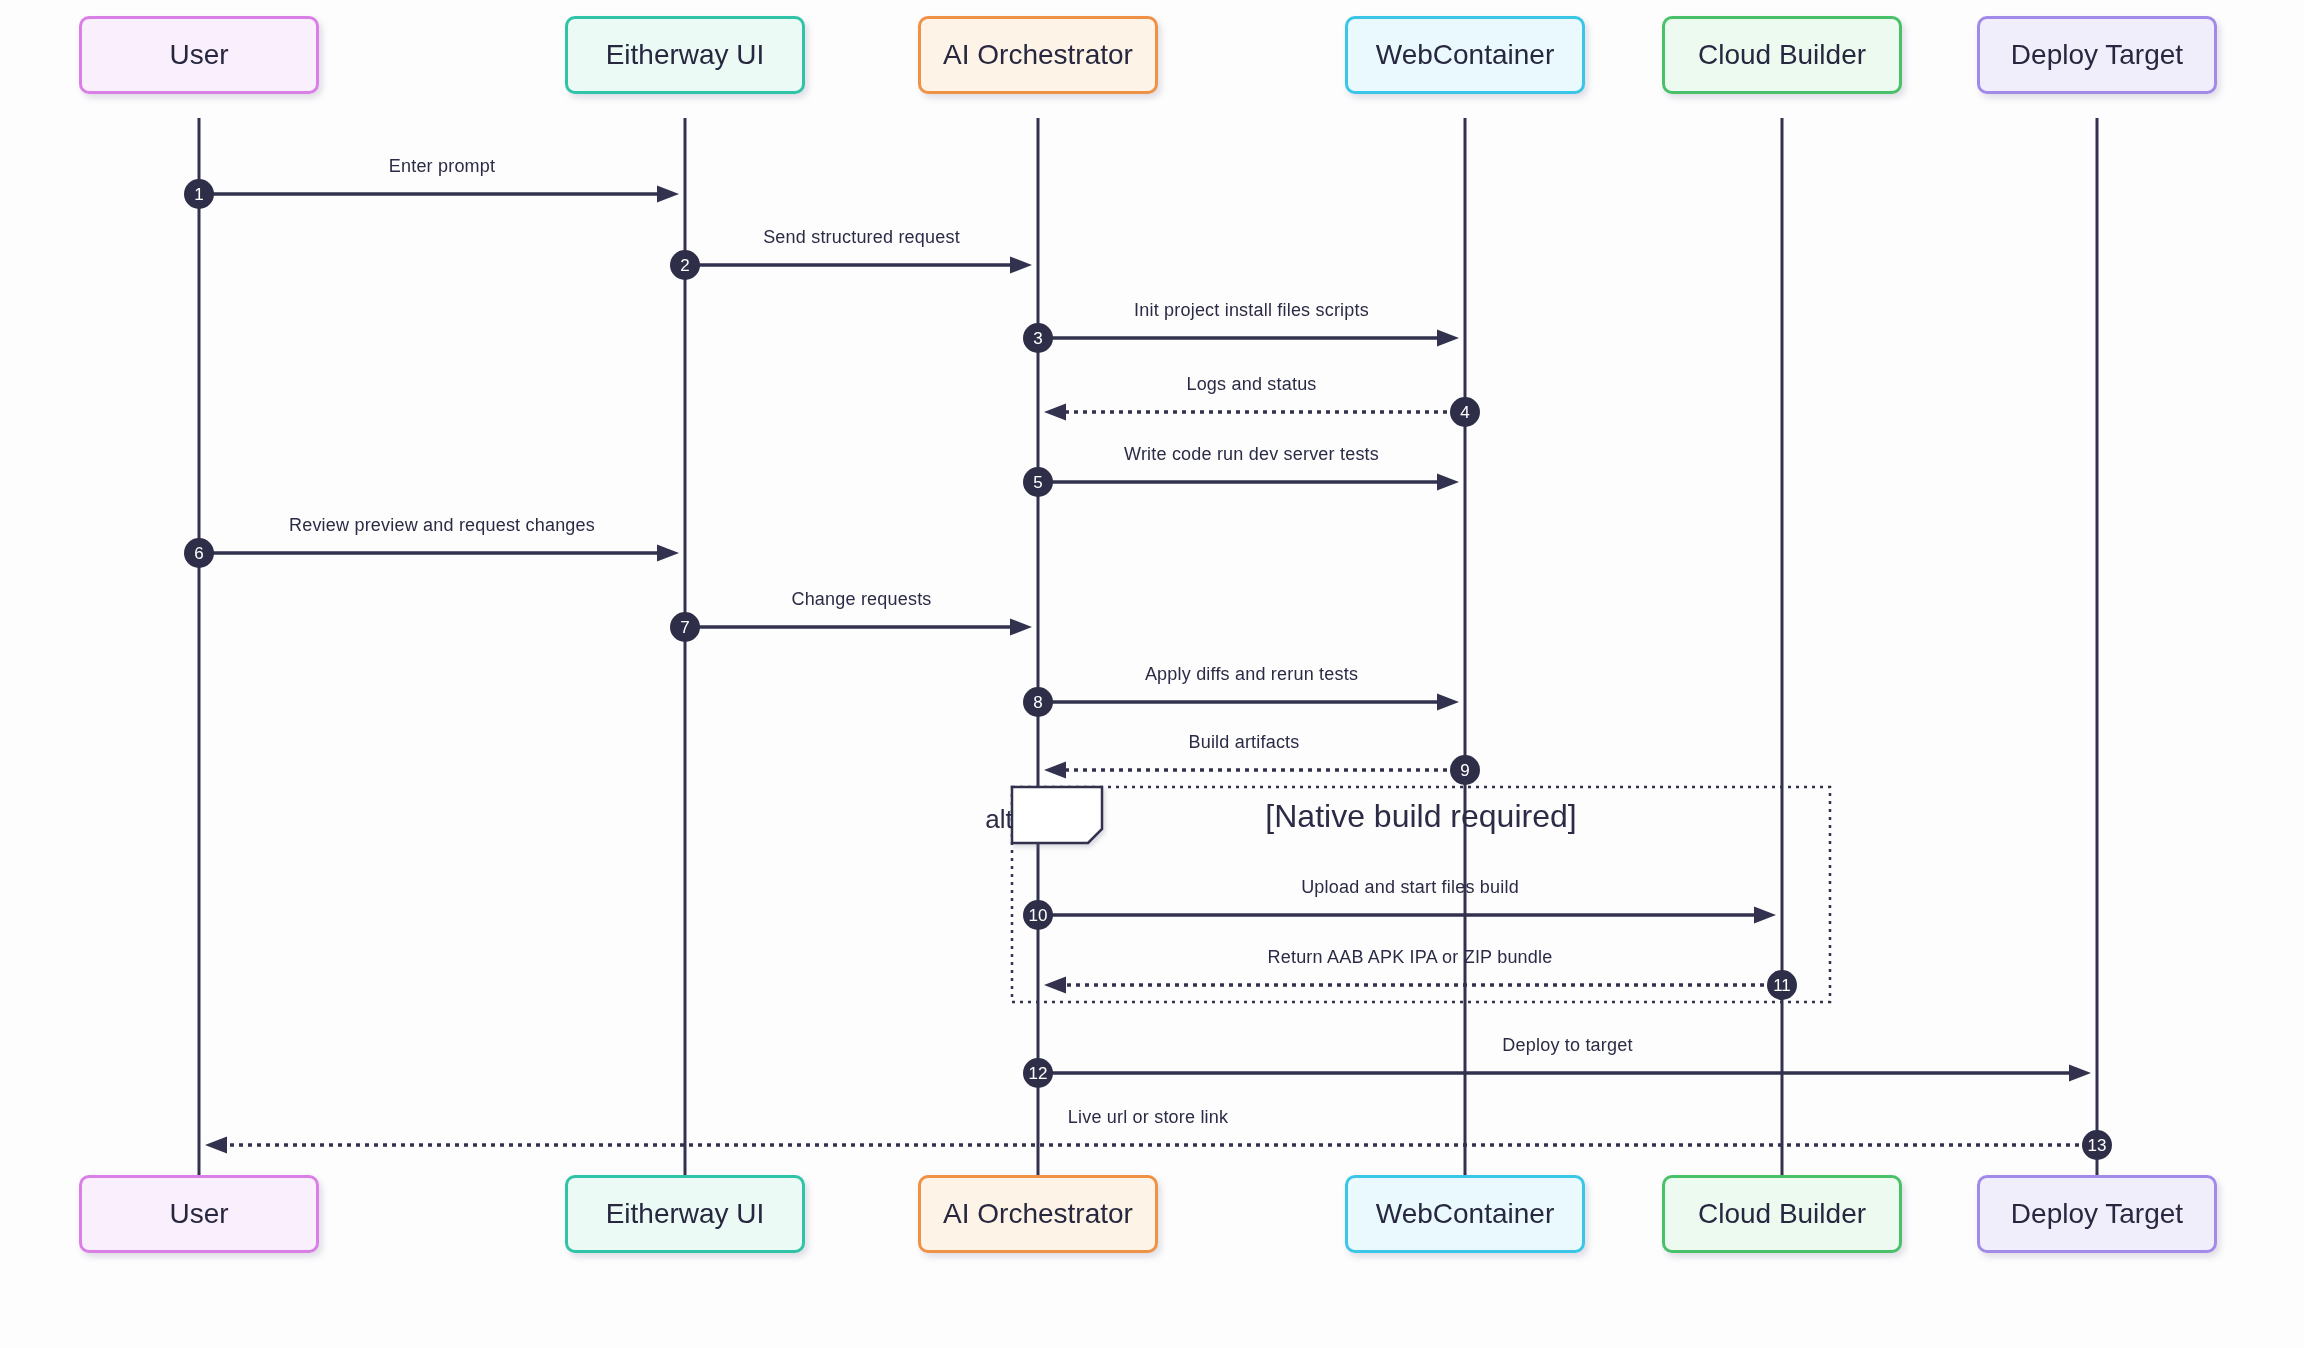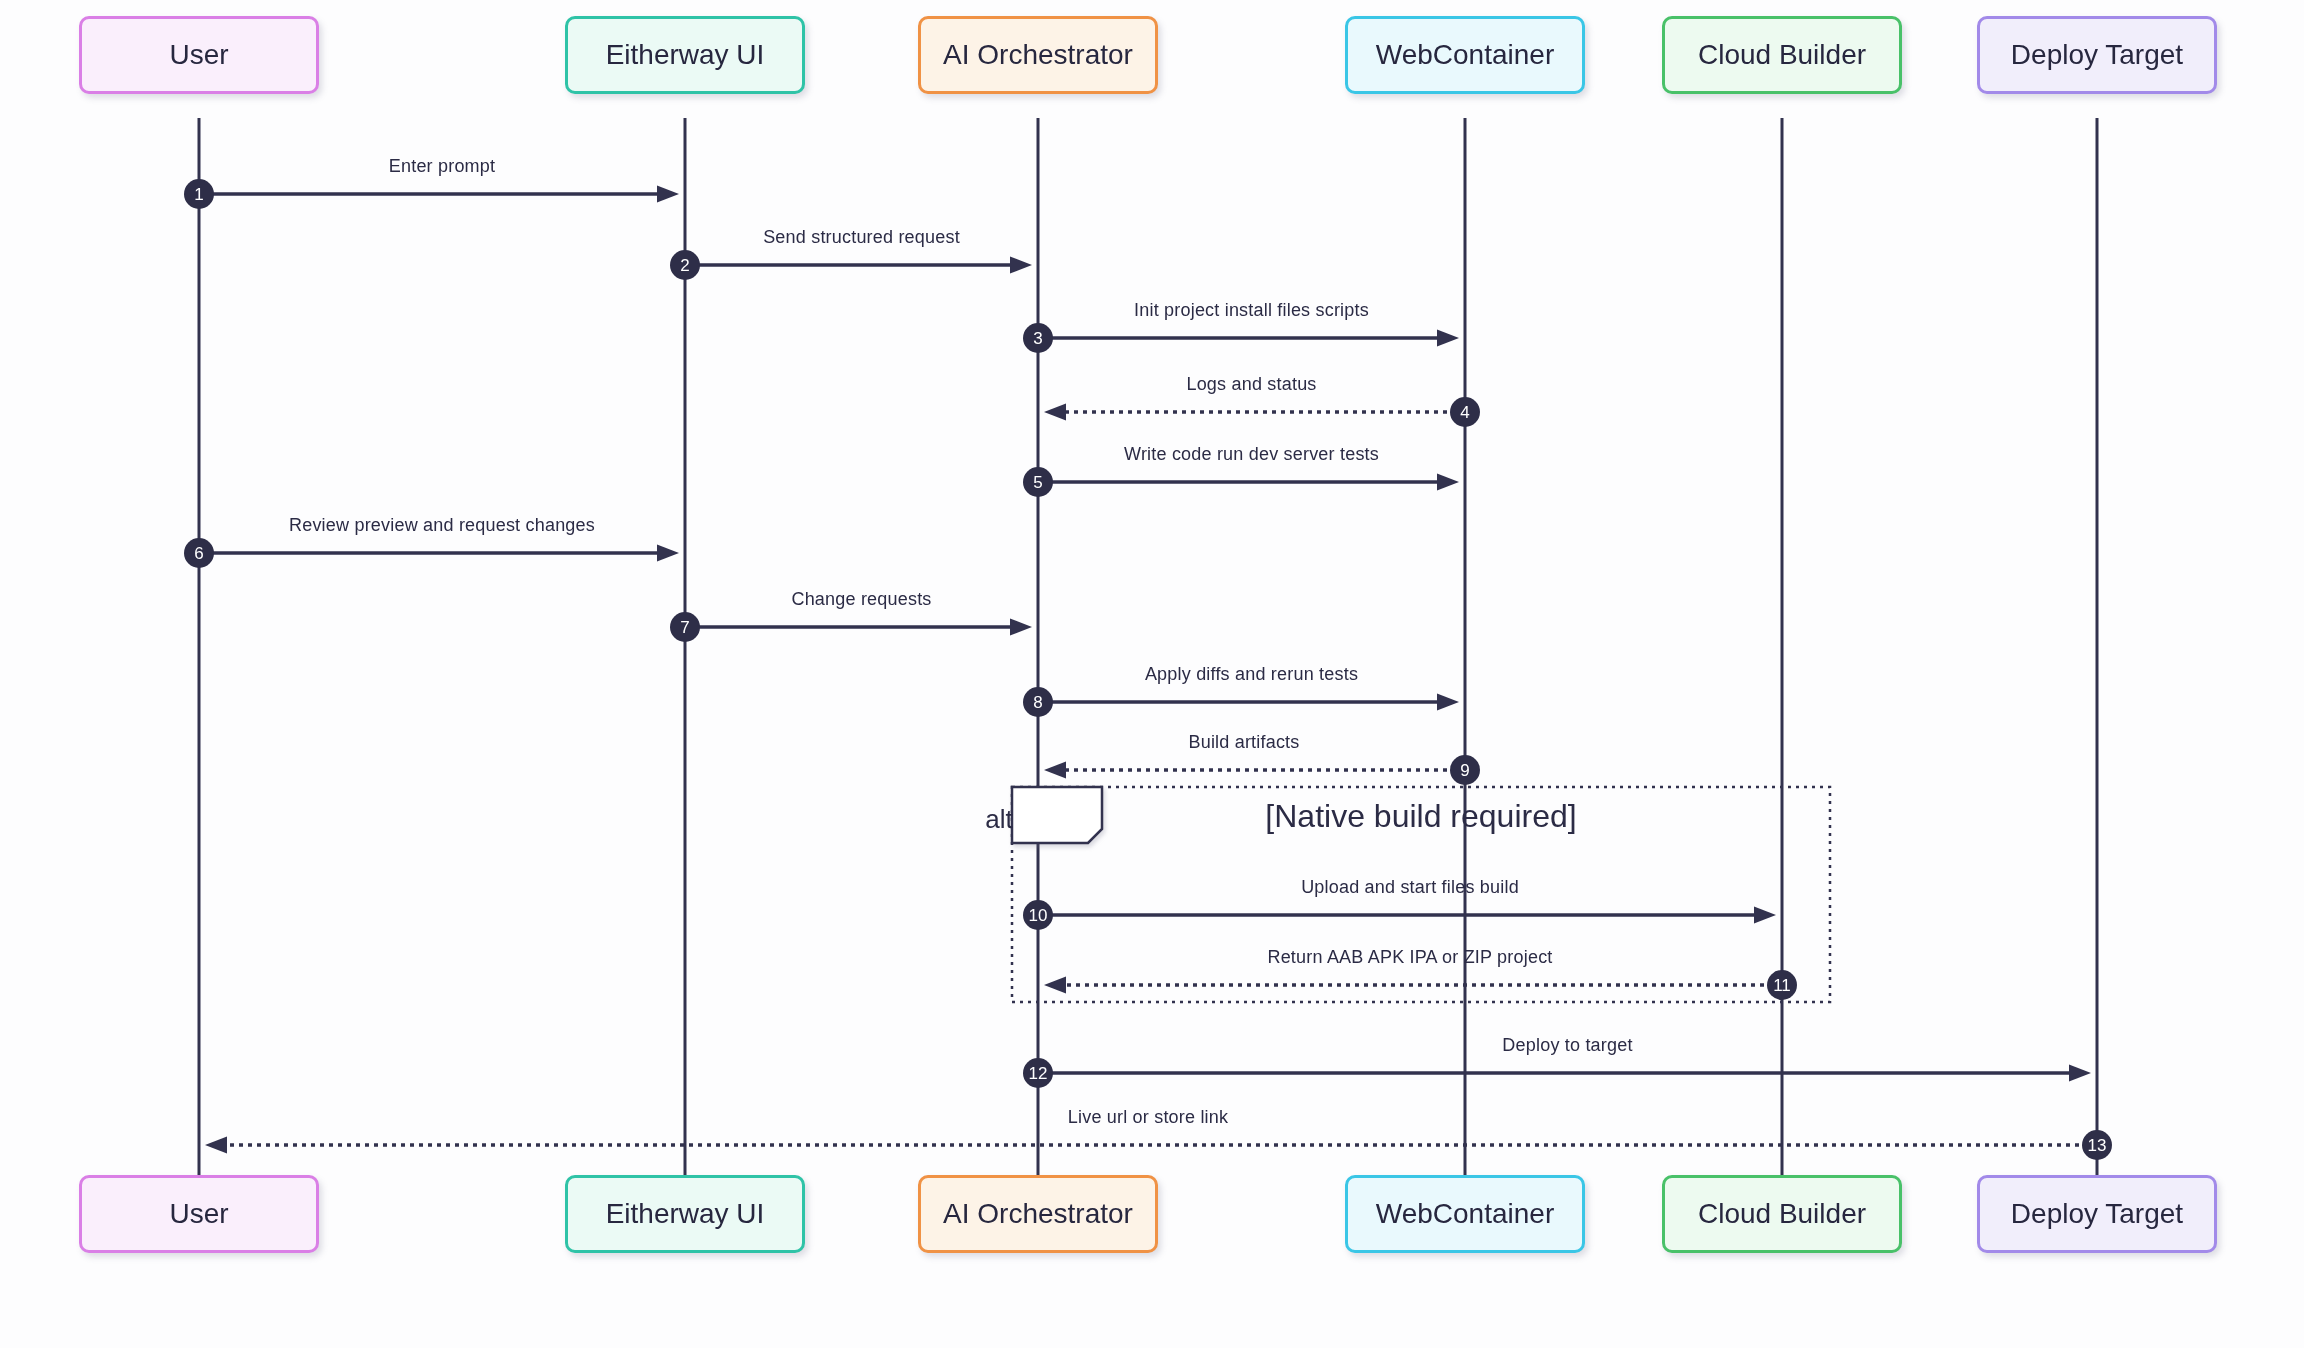--- a/index.html
+++ b/index.html
@@ -112,21 +112,21 @@
     <div class="msg-label" style="left: 442px; top: 157px;">Enter prompt</div>
     <div class="msg-label" style="left: 861.5px; top: 228px;">Send structured request</div>
     <div class="msg-label" style="left: 1251.5px; top: 301px;">Init project install files scripts</div>
     <div class="msg-label" style="left: 1251.5px; top: 375px;">Logs and status</div>
     <div class="msg-label" style="left: 1251.5px; top: 445px;">Write code run dev server tests</div>
     <div class="msg-label" style="left: 442px; top: 516px;">Review preview and request changes</div>
     <div class="msg-label" style="left: 861.5px; top: 590px;">Change requests</div>
     <div class="msg-label" style="left: 1251.5px; top: 665px;">Apply diffs and rerun tests</div>
     <div class="msg-label" style="left: 1244px; top: 733px;">Build artifacts</div>
     <div class="msg-label" style="left: 1410px; top: 878px;">Upload and start files build</div>
-    <div class="msg-label" style="left: 1410px; top: 948px;">Return AAB APK IPA or ZIP project</div>
+    <div class="msg-label" style="left: 1410px; top: 948px;">Return AAB APK IPA or ZIP bundle</div>
     <div class="msg-label" style="left: 1567.5px; top: 1036px;">Deploy to target</div>
     <div class="msg-label" style="left: 1148px; top: 1108px;">Live url or store link</div>
     <div class="alt-keyword" style="left: 961px; top: 787px; width: 76px; height: 48px; margin-top: 8px;">alt</div>
     <div class="alt-condition" style="left: 1421px; top: 800px;">[Native build required]</div>
     <div class="actor-box" style="left: 79px; top: 16px; border-color: rgb(218, 127, 230); background: rgb(250, 239, 252);">
       <span>User</span>
     </div>
     <div class="actor-box" style="left: 565px; top: 16px; border-color: rgb(47, 195, 167); background: rgb(235, 250, 245);">
       <span>Eitherway UI</span>
     </div>

